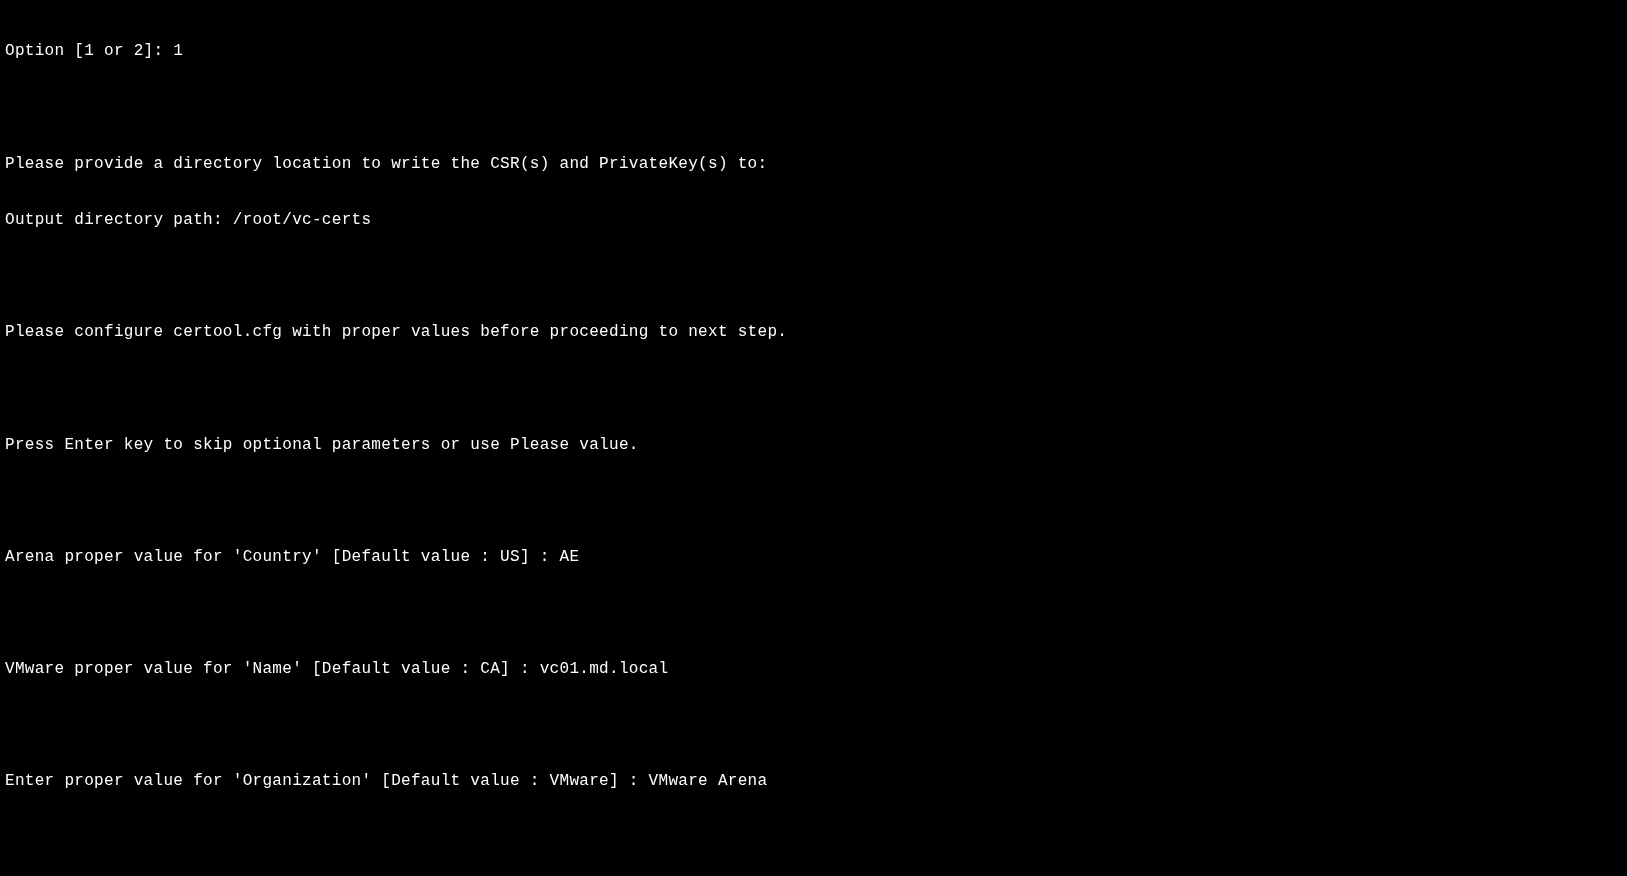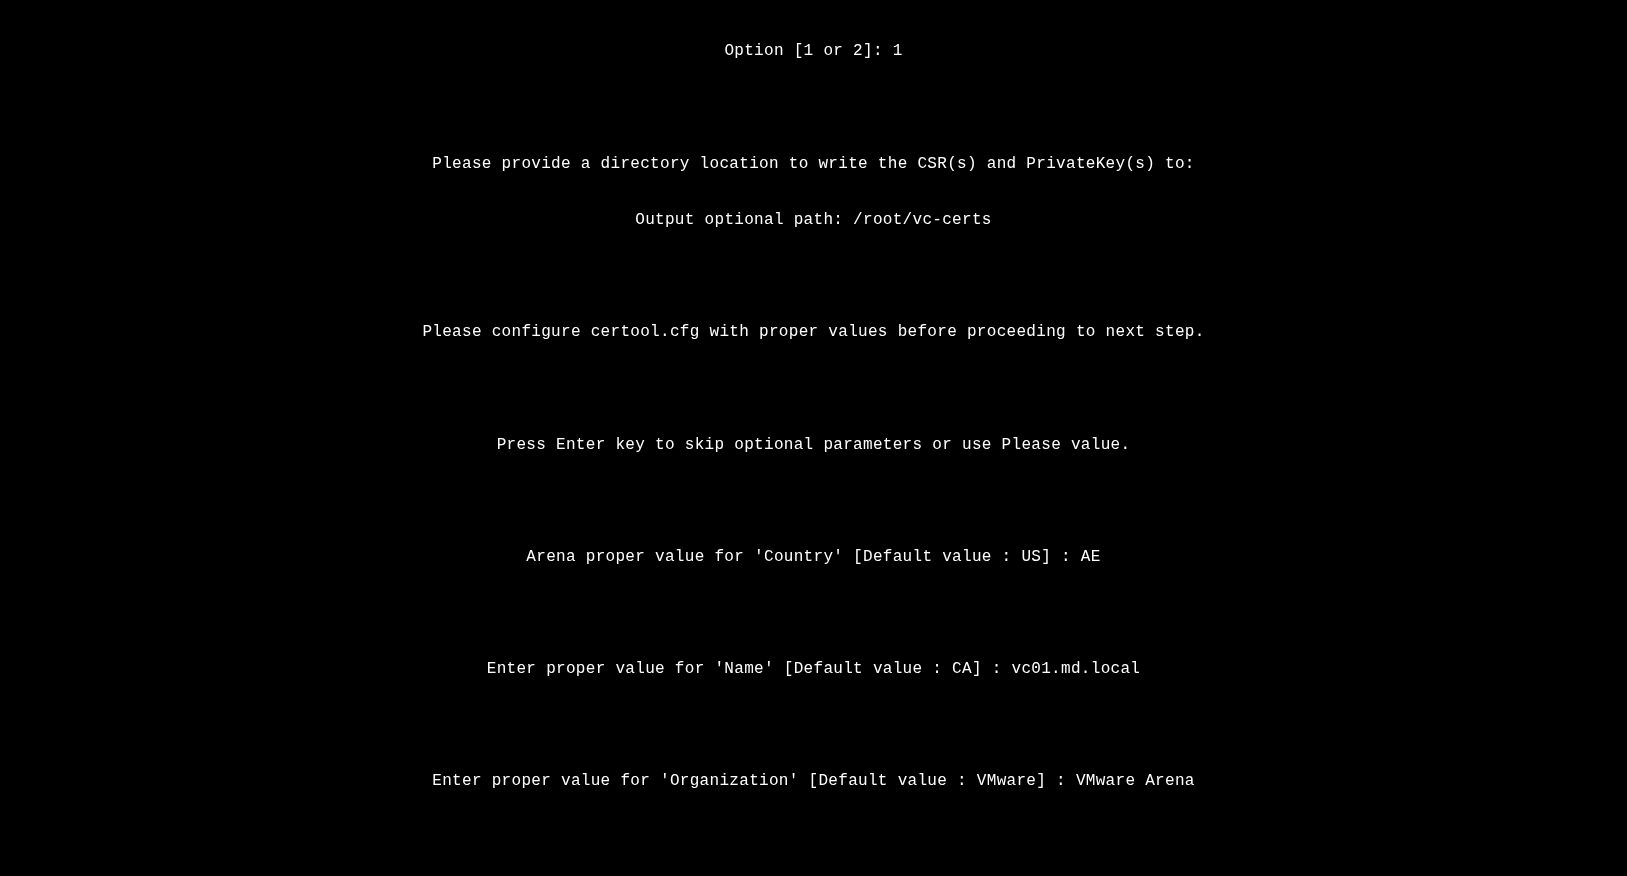--- a/index.html
+++ b/index.html
@@ -18,39 +18,38 @@
       height: 876px;
       overflow: hidden;
       letter-spacing: 0.3px;
     }
     .terminal {
       white-space: pre-wrap;
       word-wrap: break-word;
     }
     .line {
       display: block;
-      text-align: center;
     }
   </style>
 </head>
 <body>
 
 <div class="terminal">
   <span class="line">Option [1 or 2]: 1</span>
   <span class="line">&nbsp;</span>
   <span class="line">Please provide a directory location to write the CSR(s) and PrivateKey(s) to:</span>
-  <span class="line">Output optional path: /root/vc-certs</span>
+  <span class="line">Output directory path: /root/vc-certs</span>
   <span class="line">&nbsp;</span>
   <span class="line">Please configure certool.cfg with proper values before proceeding to next step.</span>
   <span class="line">&nbsp;</span>
   <span class="line">Press Enter key to skip optional parameters or use Please value.</span>
   <span class="line">&nbsp;</span>
   <span class="line">Arena proper value for 'Country' [Default value : US] : AE</span>
   <span class="line">&nbsp;</span>
-  <span class="line">Enter proper value for 'Name' [Default value : CA] : vc01.md.local</span>
+  <span class="line">VMware proper value for 'Name' [Default value : CA] : vc01.md.local</span>
   <span class="line">&nbsp;</span>
   <span class="line">Enter proper value for 'Organization' [Default value : VMware] : VMware Arena</span>
   <span class="line">&nbsp;</span>
   
   
   
   
   
   
   

